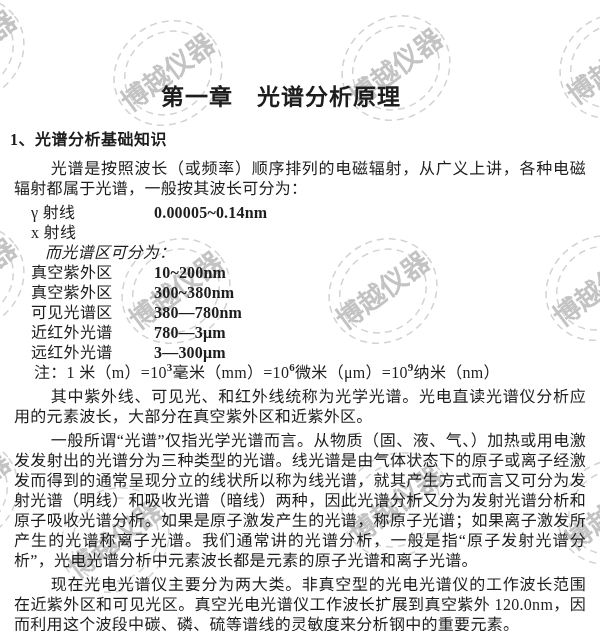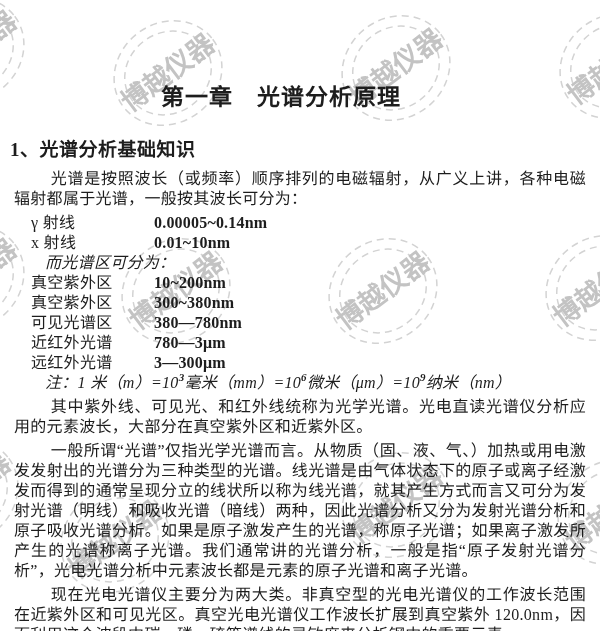--- a/index.html
+++ b/index.html
@@ -35,40 +35,40 @@
     padding-top: 71px;
     font-size: 23px;
     line-height: 24px;
     font-weight: 600;
     text-align: center;
     transform: translateX(-19px);
     letter-spacing: 1px;
     white-space: nowrap;
   }
   .section-heading {
-    margin: 30px 0 0 0;
-    font-size: 19px;
+    margin: 20px 0 0 0;
+    font-size: 16px;
     line-height: 20px;
     font-weight: 700;
     letter-spacing: 0.5px;
   }
   .body-block { margin-top: 9px; }
   .para {
     margin: 4px;
     text-align: justify;
     text-indent: 2.3em;
   }
   .spec-row {
     display: flex;
     margin-left: 21px;
   }
   .spec-label { width: 123px; flex: 0 0 123px; }
   .spec-value { font-weight: 600; letter-spacing: 0.2px; }
   .list-divider { margin-left: 35px; font-style: italic; }
-  .note-line { margin-left: 35px; font-style: italic; }
+  .note-line { margin-left: 24px; }
   .note-line sup {
     font-size: 11px;
     font-weight: 600;
     line-height: 0;
     position: relative;
     top: -1px;
   }
 </style>
 </head>
 <body>
@@ -172,21 +172,20 @@
 
       <p class="para">光谱是按照波长（或频率）顺序排列的电磁辐射，从广义上讲，各种电磁辐射都属于光谱，一般按其波长可分为：</p>
 
       <div>
         <div class="spec-row">
           <span class="spec-label">γ 射线</span>
           <span class="spec-value">0.00005~0.14nm</span>
         </div>
         <div class="spec-row">
           <span class="spec-label">x 射线</span>
-          <span class="spec-value">0.01~10nm</span>
         </div>
 
         <div class="list-divider">而光谱区可分为：</div>
 
         <div class="spec-row">
           <span class="spec-label">真空紫外区</span>
           <span class="spec-value">10~200nm</span>
         </div>
         <div class="spec-row">
           <span class="spec-label">真空紫外区</span>

